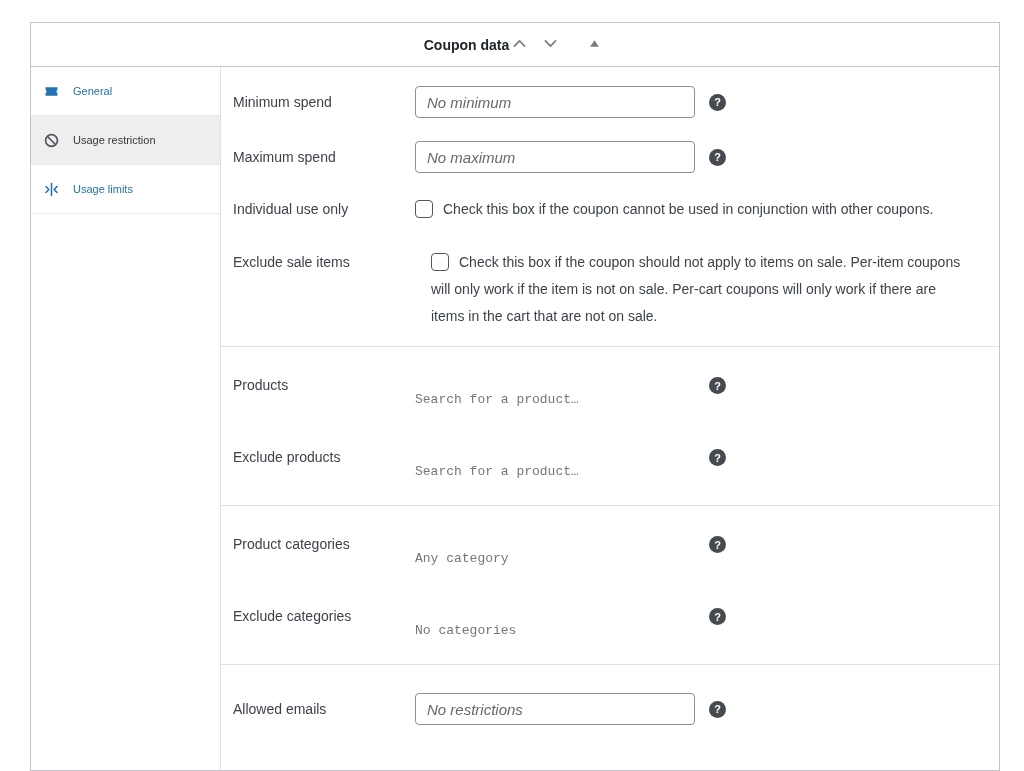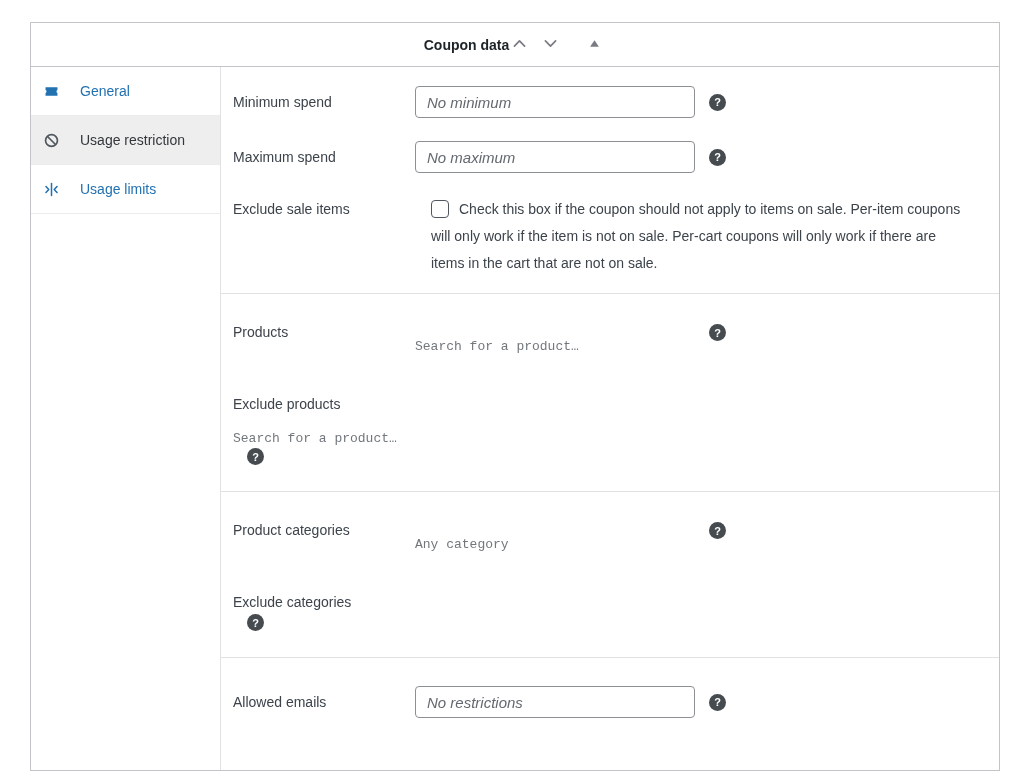--- a/index.html
+++ b/index.html
@@ -44,24 +44,24 @@
 
   
   .wc-tabs {
     width: 190px; flex-shrink: 0;
     margin: 0; padding: 0; list-style: none;
     border-right: 1px solid #e1e1e1;
     background: #fff;
   }
   .wc-tab {
     height: 49px;
-    display: flex; align-items: center; gap: 20px;
+    display: flex; align-items: center; gap: 13px;
     padding-left: 11px;
     border-bottom: 1px solid #ececec;
-    font-size: 14px;
+    font-size: 11px;
     color: #2271b1;
     cursor: pointer;
   }
   .wc-tab.active { background: #eeeeee; color: #32373c; }
   .tab-icon { width: 18px; height: 18px; display: inline-flex; align-items: center; justify-content: center; flex-shrink: 0; }
 
   
   .panel-content { flex: 1; padding: 19px 0 0 12px; }
 
   .form-row { display: flex; align-items: center; margin-bottom: 23px; }
@@ -97,21 +97,21 @@
     border: 1px solid #50575e; border-radius: 4px; background: #fff;
     vertical-align: -4px; margin-right: 10px; cursor: pointer;
   }
 
   .section-divider {
     border: 0; border-top: 1px solid #e1e1e1;
     margin: 0 0 28px -12px;
   }
 
   .select-row { display: flex; align-items: flex-start; margin-bottom: 40px; }
-  .select-row.pre-divider { margin-bottom: 26px; flex-direction: column; }
+  .select-row.pre-divider { margin-bottom: 26px; }
   .select-row .field-label { padding-top: 1px; line-height: 19px; }
   .select-area { width: 280px; flex-shrink: 0; }
   .select-placeholder {
     display: inline-block; margin-top: 17px;
     font-size: 13px; color: #72777c; cursor: pointer; font-family: Liberation Mono, monospace;
   }
   .select-row .help-tip { margin-top: 2px; }
 </style>
 </head>
 <body>
@@ -184,20 +184,24 @@
         <input type="text" class="text-input" placeholder="No minimum" style="">
         <span class="help-tip">?</span>
       </div>
 
       <div class="form-row">
         <label class="field-label">Maximum spend</label>
         <input type="text" class="text-input" placeholder="No maximum" style="">
         <span class="help-tip">?</span>
       </div>
 
+      <div class="checkbox-row">
+        <span class="field-label">Individual use only</span>
+        <label class="checkbox-label"><span class="checkbox"></span><span>Check this box if the coupon cannot be used in conjunction with other coupons.</span></label>
+      </div>
 
       <div class="checkbox-row pre-divider">
         <span class="field-label">Exclude sale items</span>
         <label class="checkbox-label"><span class="checkbox"></span><span>Check this box if the coupon should not apply to items on sale. Per-item coupons will only work if the item is not on sale. Per-cart coupons will only work if there are items in the cart that are not on sale.</span></label>
       </div>
 
       <hr class="section-divider">
 
       <div class="select-row">
         <label class="field-label">Products</label>
@@ -220,20 +224,23 @@
       <div class="select-row">
         <label class="field-label">Product categories</label>
         <div class="select-area">
           <span class="select-placeholder">Any category</span>
         </div>
         <span class="help-tip">?</span>
       </div>
 
       <div class="select-row pre-divider">
         <label class="field-label">Exclude categories</label>
+        <div class="select-area">
+          <span class="select-placeholder">No categories</span>
+        </div>
         <span class="help-tip">?</span>
       </div>
 
       <hr class="section-divider">
 
       <div class="form-row">
         <label class="field-label">Allowed emails</label>
         <input type="text" class="text-input" placeholder="No restrictions" style="">
         <span class="help-tip">?</span>
       </div>

